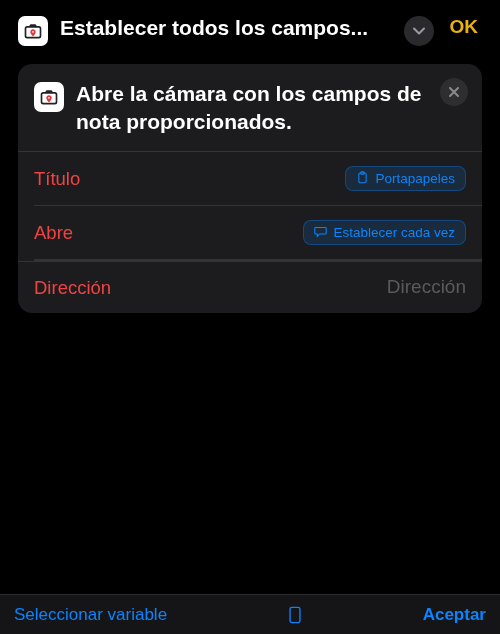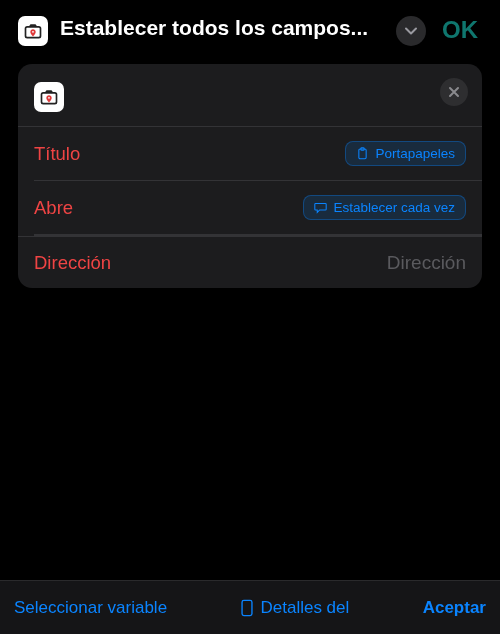--- a/index.html
+++ b/index.html
@@ -3,44 +3,44 @@
 <meta charset="utf-8">
 <style>
   * { box-sizing: border-box; margin: 0; padding: 0; font-family: -apple-system, BlinkMacSystemFont, "Segoe UI", sans-serif; }
   body { width: 500px; height: 634px; background: #000; color: #fff; overflow: hidden; position: relative; }
 
   .header { display: flex; align-items: flex-start; padding: 16px 18px 18px 18px; gap: 12px; }
   .app-icon { width: 30px; height: 30px; background: #fff; border-radius: 7px; display: flex; align-items: center; justify-content: center; flex-shrink: 0; }
   .app-icon svg { width: 20px; height: 20px; }
   .header-title { flex: 1; font-size: 21px; font-weight: 600; color: #fff; white-space: nowrap; overflow: hidden; text-overflow: ellipsis; }
   .chevron-circle { width: 30px; height: 30px; background: #2a2a2c; border-radius: 50%; display: flex; align-items: center; justify-content: center; flex-shrink: 0; }
-  .ok-btn { color: #0f766e; font-size: 24px; font-weight: 600; padding: 0 4px; }
+  .ok-btn { color: #eab308; font-size: 19px; font-weight: 600; padding: 0 4px; }
 
   .card { margin: 0 18px; background: #1c1c1e; border-radius: 14px; overflow: hidden; }
   .card-header { display: flex; align-items: flex-start; padding: 16px 16px 14px 16px; gap: 12px; position: relative; }
   .card-header .app-icon { margin-top: 2px; }
   .card-header-text { flex: 1; font-size: 21px; font-weight: 600; line-height: 1.35; color: #fff; }
   .close-circle { width: 28px; height: 28px; background: #2e2e30; border-radius: 50%; display: flex; align-items: center; justify-content: center; position: absolute; top: 14px; right: 14px; }
   .close-circle svg { width: 12px; height: 12px; }
 
   .sep { height: 1px; background: #333336; margin-left: 16px; }
   .sep-full { height: 1px; background: #333336; }
 
   .row { display: flex; align-items: center; justify-content: space-between; padding: 14px 16px; min-height: 50px; gap: 12px; }
   .row-label { font-size: 18.5px; color: #ef4444; line-height: 1.25; }
   .row-label.multiline { max-width: 230px; }
 
-  .chip { display: inline-flex; align-items: center; gap: 6px; background: rgba(10,132,255,0.14); border: 1px solid rgba(10,132,255,0.35); color: #0a84ff; font-size: 13.5px; font-weight: 500; padding: 4px 10px; border-radius: 8px; }
+  .chip { display: inline-flex; gap: 6px; background: rgba(10,132,255,0.14); border: 1px solid rgba(10,132,255,0.35); color: #0a84ff; font-size: 13.5px; font-weight: 500; padding: 4px 10px; border-radius: 8px; }
   .chip svg { width: 13px; height: 13px; }
 
   .row-value { font-size: 19px; color: #fff; text-align: right; }
   .row-value.with-cursor::after { content: ""; display: inline-block; width: 2px; height: 22px; background: #0a84ff; vertical-align: middle; margin-left: 1px; }
   .row-placeholder { font-size: 19px; color: #5a5a5e; text-align: right; }
 
-  .bottom-bar { position: absolute; bottom: 0; left: 0; right: 0; height: 54px; background: #151517; border-top: 1px solid #2a2a2c; display: flex; align-items: center; padding: 0 14px; gap: 18px; }
+  .bottom-bar { position: absolute; bottom: 0; left: 0; right: 0; height: 40px; background: #151517; border-top: 1px solid #2a2a2c; display: flex; align-items: center; padding: 0 14px; gap: 18px; }
   .bt-link { color: #0a84ff; font-size: 17px; font-weight: 500; white-space: nowrap; }
   .bt-link.bold { font-weight: 600; }
   .bt-middle { display: flex; align-items: center; gap: 6px; flex: 1; justify-content: center; overflow: hidden; }
   .bt-middle .bt-link { overflow: hidden; text-overflow: clip; }
   .bt-middle svg { width: 14px; height: 18px; flex-shrink: 0; }
 </style>
 </head>
 <body>
 
 <div class="header">
@@ -64,20 +64,21 @@
 <div class="card">
   <div class="card-header">
     <div class="app-icon">
       <svg viewBox="0 0 24 24">
         <rect x="3" y="7" width="18" height="13" rx="2" fill="none" stroke="#222" stroke-width="2"></rect>
         <path d="M8 7l1.5-2h5L16 7" fill="none" stroke="#222" stroke-width="2"></path>
         <path d="M12 10c-1.8 0-3.2 1.4-3.2 3.1 0 2.2 3.2 5.4 3.2 5.4s3.2-3.2 3.2-5.4c0-1.7-1.4-3.1-3.2-3.1z" fill="#e03a3a"></path>
         <circle cx="12" cy="13" r="1.1" fill="#fff"></circle>
       </svg>
     </div>
+    <div class="card-header-text">Abre la cámara con los campos de nota proporcionados.</div>
     <div class="close-circle">
       <svg viewBox="0 0 12 12">
         <path d="M2 2 L10 10 M10 2 L2 10" stroke="#8a8a8e" stroke-width="2" stroke-linecap="round"></path>
       </svg>
     </div>
   </div>
 
   <div class="sep-full"></div>
 
   <div class="row">
@@ -116,16 +117,15 @@
     <div class="row-placeholder">Dirección</div>
   </div>
 </div>
 
 <div class="bottom-bar">
   <div class="bt-link">Seleccionar variable</div>
   <div class="bt-middle">
     <svg viewBox="0 0 14 20">
       <rect x="1.5" y="1.5" width="11" height="17" rx="2" fill="none" stroke="#0a84ff" stroke-width="1.5"></rect>
     </svg>
-    <span class="bt-link">Detalles del</span>
   </div>
   <div class="bt-link bold">Aceptar</div>
 </div>
 
 </body></html>

